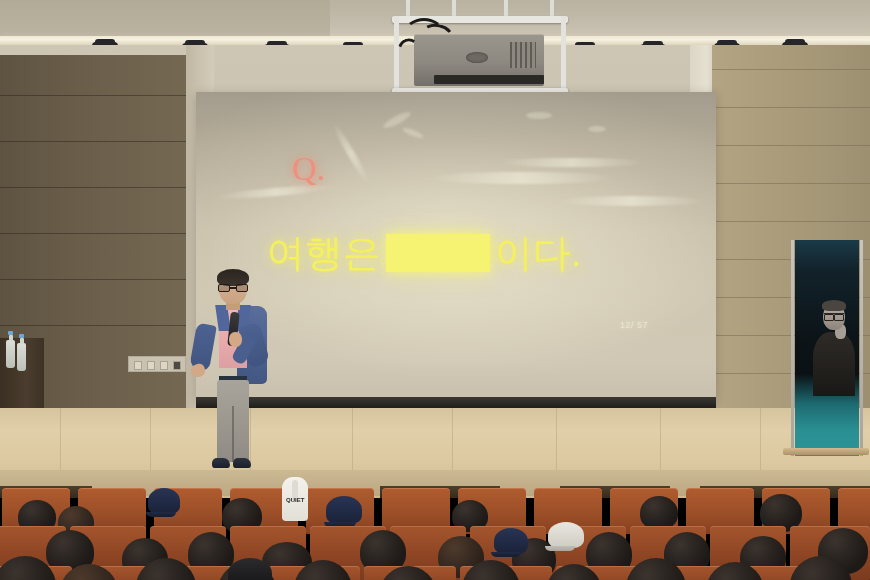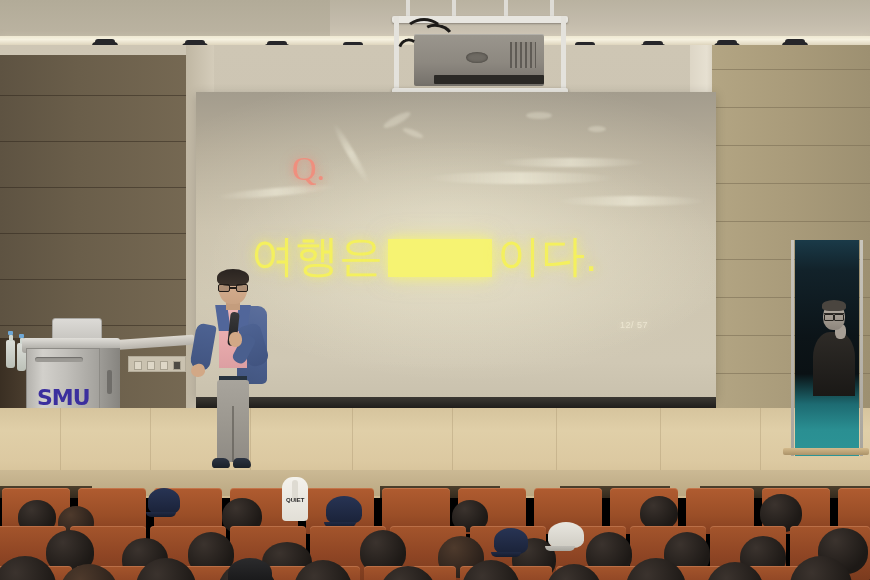--- a/index.html
+++ b/index.html
@@ -152,21 +152,21 @@
     position: absolute; left: 96px; top: 60px;
     font-family: "Liberation Serif", serif;
     font-size: 34px; line-height: 1;
     color: #ef8f7e;
     text-shadow: 0 0 7px rgba(239,143,126,0.75), 0 0 14px rgba(239,143,126,0.4);
     letter-spacing: 0px;
   }
   .slide-line {
     position: absolute; left: 0; top: 142px; width: 456px;
     text-align: center;
-    font-size: 44px; line-height: 1;
+    font-size: 38px; line-height: 1;
     color: #f4f05e;
     text-shadow: 0 0 9px rgba(244,240,94,0.8), 0 0 18px rgba(244,240,94,0.45);
     white-space: nowrap;
     font-weight: 400;
   }
   .slide-blank {
     display: inline-block;
     width: 104px; height: 38px;
     background: #f6f372;
     box-shadow: 0 0 11px rgba(246,243,114,0.85), 0 0 22px rgba(246,243,114,0.5);
@@ -613,33 +613,20 @@
   </div>
 
   <div class="side-table"></div>
   <div class="bottle" style="left:6px; top:340px;">
     <div class="bottle-cap" style="left:2px; top:-9px;"></div>
   </div>
   <div class="bottle" style="left:17px; top:343px;">
     <div class="bottle-cap" style="left:2px; top:-9px;"></div>
   </div>
 
-  <div class="podium">
-    <div class="podium-shelf"></div>
-    <div class="podium-monitor"></div>
-    <div class="podium-top"></div>
-    <div class="podium-body">
-      <div class="podium-slot"></div>
-      <div class="smu-logo">SMU</div>
-    </div>
-    <div class="podium-side">
-      <div class="podium-side-slot"></div>
-    </div>
-    <div class="podium-base"></div>
-  </div>
 
   <div class="stage">
     <div class="stage-plank" style="left:60px;"></div>
     <div class="stage-plank" style="left:150px;"></div>
     <div class="stage-plank" style="left:250px;"></div>
     <div class="stage-plank" style="left:352px;"></div>
     <div class="stage-plank" style="left:452px;"></div>
     <div class="stage-plank" style="left:556px;"></div>
     <div class="stage-plank" style="left:660px;"></div>
     <div class="stage-plank" style="left:760px;"></div>

